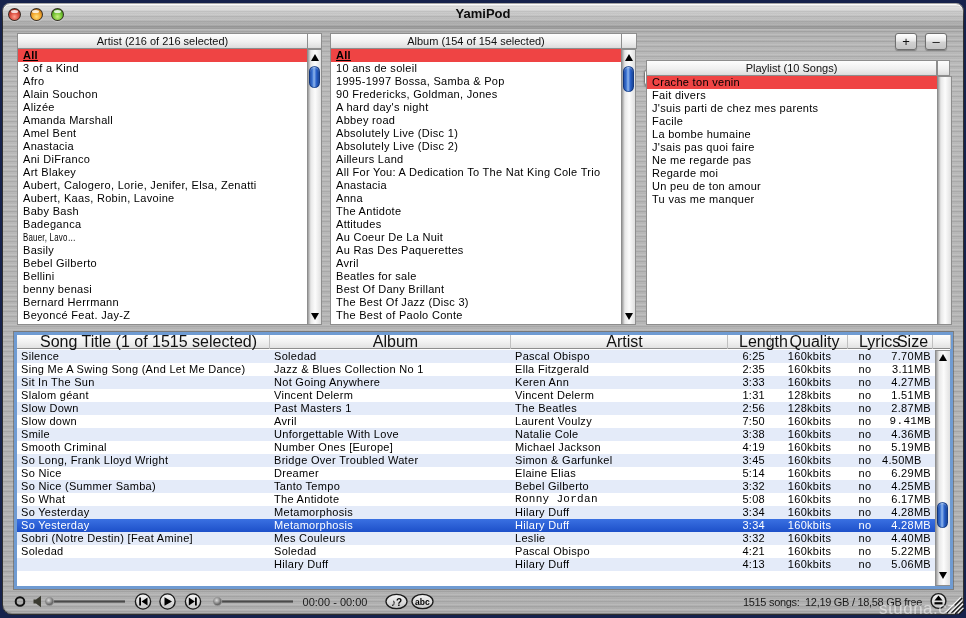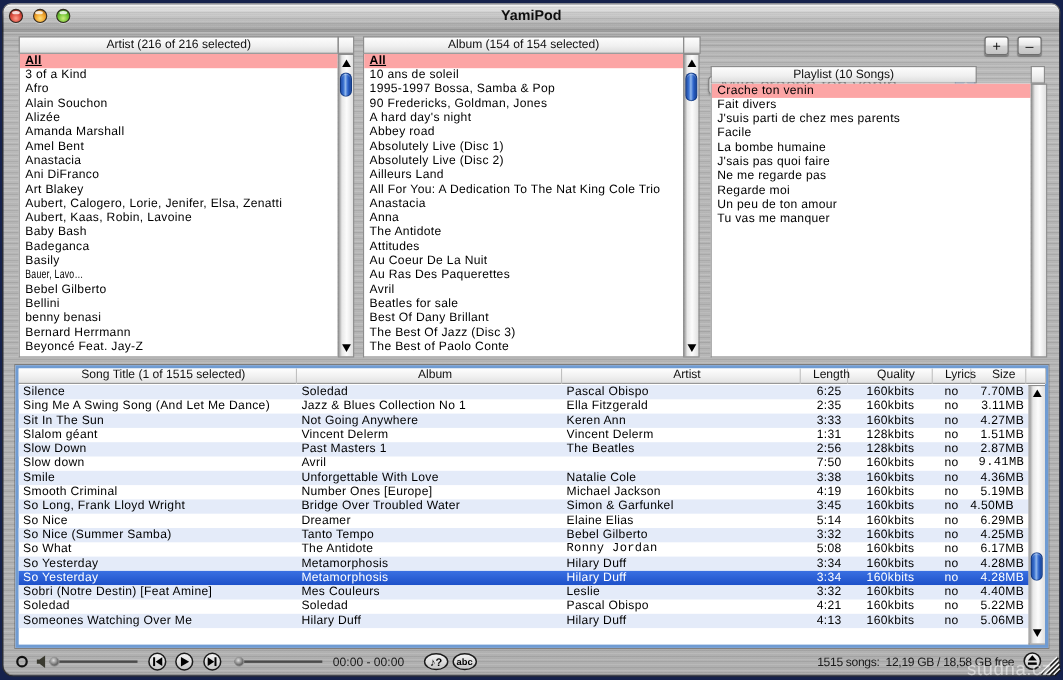--- a/index.html
+++ b/index.html
@@ -12,40 +12,40 @@
  box-shadow: inset 0 1px 0 rgba(255,255,255,.85), inset 0 -1px 0 rgba(0,0,0,.25);}
 .titleshade{position:absolute;left:2px;top:3px;width:962px;height:26px;border-radius:8px 8px 0 0;
  background:linear-gradient(180deg,rgba(255,255,255,.65) 0,rgba(255,255,255,.28) 10%,rgba(255,255,255,.06) 45%,rgba(0,0,0,.04) 75%,rgba(0,0,0,.15) 100%);}
 .title{position:absolute;left:0;top:6px;width:966px;text-align:center;font-size:13px;font-weight:bold;color:#0d0d0d;}
 .light{position:absolute;top:8px;width:13px;height:13px;border-radius:50%;border:1.5px solid rgba(45,38,32,.95);box-shadow:0 1px 1px rgba(255,255,255,.4);}
 .light i{position:absolute;left:1.5px;top:0.5px;width:7px;height:3.5px;border-radius:50%;background:rgba(255,255,255,.8);filter:blur(.5px);}
 .phead{position:absolute;height:16px;background:linear-gradient(180deg,#fdfdfd,#f0f0f0 55%,#e1e1e1 90%,#d9d9d9);
  border:1px solid #8d8d8d;font-size:11px;line-height:15px;text-align:center;color:#101010;}
 .list{position:absolute;background:#fff;border-left:1px solid #8d8d8d;border-bottom:1px solid #8d8d8d;overflow:hidden;}
 .list .row{height:13px;line-height:13px;font-size:11px;color:#000;padding-left:5px;white-space:nowrap;letter-spacing:.3px;}
-.row.selg{background:#fca5a5;}
+.row.selg{background:#ef4444;}
 .row.allr{font-weight:bold;text-decoration:underline;}
 .vsb{position:absolute;width:15px;background:linear-gradient(90deg,#9a9a9a 0,#e8e8e8 22%,#fcfcfc 55%,#e0e0e0 100%);border:1px solid #8d8d8d;}
 .vsb .thumb{position:absolute;left:1px;width:11px;border-radius:6px;
  background:linear-gradient(90deg,#1b4aa8 0%,#3d74d2 25%,#8fb6ec 45%,#2c63cb 70%,#123f94 100%);box-shadow:inset 0 1px 1px rgba(255,255,255,.35);border:1px solid rgba(10,40,100,.55);}
 .arr{position:absolute;width:0;height:0;left:3px;}
 .arr.up{border-left:4.5px solid transparent;border-right:4.5px solid transparent;border-bottom:7px solid #000;}
 .arr.dn{border-left:4.5px solid transparent;border-right:4.5px solid transparent;border-top:7px solid #000;}
 .squish{display:inline-block;transform:scaleX(.72);transform-origin:0 50%;}
 .combo{position:absolute;left:644px;top:33px;width:243px;height:17px;background:#fff;border:1px solid #777;
  border-radius:4px 9px 9px 4px;box-shadow:0 1px 2px rgba(0,0,0,.35);font-size:17px;line-height:15px;color:#000;margin-top:36px;}
 .combo .cap{position:absolute;right:-1px;top:-1px;width:19px;height:17px;border-radius:0 9px 9px 0;
  background:linear-gradient(180deg,#cfe2fa 0,#85b0e8 40%,#4e83d6 55%,#7eaae6 100%);border:1px solid #4a6da8;}
 .combo .cap b{position:absolute;left:4.5px;width:0;height:0;}
 .sqbtn{position:absolute;top:33px;width:22px;height:17px;border:1px solid #6f6f6f;border-radius:3px;
  background:linear-gradient(180deg,#fff,#e8e8e8 45%,#d2d2d2 55%,#c4c4c4);box-shadow:0 1px 1px rgba(0,0,0,.3);
  font-size:13px;line-height:15px;text-align:center;color:#111;}
 .tbl{position:absolute;left:14px;top:332px;width:939px;height:257px;background:#fff;border:3px solid #6f9bd2;box-shadow:0 0 0 1px rgba(80,80,80,.55);}
 .thead{position:absolute;left:0;top:0;width:933px;height:14px;background:linear-gradient(180deg,#fefefe,#efefef 60%,#e2e2e2);border-bottom:1px solid #8d8d8d;}
-.thead .hc{position:absolute;top:0;height:14px;font-size:11px;line-height:13px;text-align:center;color:#101010;border-right:1px solid #c0c0c0;padding-left:11px;}
+.thead .hc{position:absolute;top:0;height:14px;font-size:16px;line-height:13px;text-align:center;color:#101010;border-right:1px solid #c0c0c0;padding-left:11px;}
 .trow{position:absolute;left:0;width:918px;height:13px;font-size:11px;line-height:13px;white-space:nowrap;letter-spacing:.3px;}
 .trow.odd{background:#e4ebf9;padding-left:39px;}
 .trow.sel{background:linear-gradient(180deg,#3a70e2,#1d50c9);color:#fff;}
 .tc{position:absolute;top:0;height:13px;overflow:hidden;}
 .watermark{position:absolute;left:879px;top:599px;font-size:17px;color:rgba(255,255,255,.52);z-index:50;letter-spacing:.5px;}
 .bbtxt{position:absolute;font-size:11px;color:#1a1a1a;}
 svg{position:absolute;overflow:visible;}
 </style></head><body>
 <div class="win"></div>
 <div class="titleshade"></div>
@@ -71,22 +71,22 @@
 <div class="row">Alizée</div>
 <div class="row">Amanda Marshall</div>
 <div class="row">Amel Bent</div>
 <div class="row">Anastacia</div>
 <div class="row">Ani DiFranco</div>
 <div class="row">Art Blakey</div>
 <div class="row">Aubert, Calogero, Lorie, Jenifer, Elsa, Zenatti</div>
 <div class="row">Aubert, Kaas, Robin, Lavoine</div>
 <div class="row">Baby Bash</div>
 <div class="row">Badeganca</div>
+<div class="row"><span class="squish" style="">Bauer, Lavo…</span></div>
 <div class="row">Basily</div>
-<div class="row"><span class="squish" style="">Bauer, Lavo…</span></div>
 <div class="row">Bebel Gilberto</div>
 <div class="row">Bellini</div>
 <div class="row">benny benasi</div>
 <div class="row">Bernard Herrmann</div>
 <div class="row">Beyoncé Feat. Jay-Z</div>
 </div>
 <div class="list" style="left:330px;top:49px;width:291px;height:276px;">
 <div class="row selg allr">All</div>
 <div class="row">10 ans de soleil</div>
 <div class="row">1995-1997 Bossa, Samba &amp; Pop</div>
@@ -120,21 +120,21 @@
 <div class="thumb" style="top:16px;height:26px;"></div>
 </div>
 <div class="combo">
 <span style="padding-left:10px;">Milo crache ton venin</span>
 <div class="cap">
 <b style="top:3.5px;left:6px;border-left:3px solid transparent;border-right:3px solid transparent;border-bottom:4px solid #fff;"></b>
 <b style="top:9.5px;left:6px;border-left:3px solid transparent;border-right:3px solid transparent;border-top:4px solid #fff;"></b>
 </div></div>
 <div class="sqbtn" style="left:895px;">+</div>
 <div class="sqbtn" style="left:925px;">–</div>
-<div class="phead" style="left:646px;top:60px;width:242px;">Playlist (10 Songs)</div>
+<div class="phead" style="left:646px;top:60px;width:291px;">Playlist (10 Songs)</div>
 <div class="phead" style="left:937px;top:60px;width:13px;"></div>
 <div class="list" style="left:646px;top:76px;width:291px;height:249px;">
 <div class="row selg">Crache ton venin</div>
 <div class="row">Fait divers</div>
 <div class="row">J'suis parti de chez mes parents</div>
 <div class="row">Facile</div>
 <div class="row">La bombe humaine</div>
 <div class="row">J'sais pas quoi faire</div>
 <div class="row">Ne me regarde pas</div>
 <div class="row">Regarde moi</div>
@@ -194,20 +194,21 @@
       <div class="tc" style="left:257px;width:234px;">Past Masters 1</div>
       <div class="tc" style="left:498px;width:210px;">The Beatles</div>
       <div class="tc" style="left:711px;width:37px;text-align:right;">2:56</div>
       <div class="tc" style="left:754px;width:77px;text-align:center;">128kbits</div>
       <div class="tc" style="left:831px;width:34px;text-align:center;">no</div>
       <div class="tc" style="left:865px;width:49px;text-align:right;">2.87MB</div>
     </div>
 <div class="trow" style="top:80px;">
       <div class="tc" style="left:4px;width:246px;">Slow down</div>
       <div class="tc" style="left:257px;width:234px;">Avril</div>
+      <div class="tc" style="left:498px;width:210px;">Laurent Voulzy</div>
       <div class="tc" style="left:711px;width:37px;text-align:right;">7:50</div>
       <div class="tc" style="left:754px;width:77px;text-align:center;">160kbits</div>
       <div class="tc" style="left:831px;width:34px;text-align:center;">no</div>
       <div class="tc" style="left:865px;width:49px;text-align:right;font-family:Liberation Mono, monospace;">9.41MB</div>
     </div>
 <div class="trow odd" style="top:93px;">
       <div class="tc" style="left:4px;width:246px;">Smile</div>
       <div class="tc" style="left:257px;width:234px;">Unforgettable With Love</div>
       <div class="tc" style="left:498px;width:210px;">Natalie Cole</div>
       <div class="tc" style="left:711px;width:37px;text-align:right;">3:38</div>
@@ -290,21 +291,20 @@
 <div class="trow" style="top:210px;">
       <div class="tc" style="left:4px;width:246px;">Soledad</div>
       <div class="tc" style="left:257px;width:234px;">Soledad</div>
       <div class="tc" style="left:498px;width:210px;">Pascal Obispo</div>
       <div class="tc" style="left:711px;width:37px;text-align:right;">4:21</div>
       <div class="tc" style="left:754px;width:77px;text-align:center;">160kbits</div>
       <div class="tc" style="left:831px;width:34px;text-align:center;">no</div>
       <div class="tc" style="left:865px;width:49px;text-align:right;">5.22MB</div>
     </div>
 <div class="trow odd" style="top:223px;">
-      <div class="tc" style="left:4px;width:246px;">Someones Watching Over Me</div>
       <div class="tc" style="left:257px;width:234px;">Hilary Duff</div>
       <div class="tc" style="left:498px;width:210px;">Hilary Duff</div>
       <div class="tc" style="left:711px;width:37px;text-align:right;">4:13</div>
       <div class="tc" style="left:754px;width:77px;text-align:center;">160kbits</div>
       <div class="tc" style="left:831px;width:34px;text-align:center;">no</div>
       <div class="tc" style="left:865px;width:49px;text-align:right;">5.06MB</div>
     </div>
 <div class="vsb" style="left:918px;top:15px;height:236px;border-right:none;">
       <div class="arr up" style="top:3px;"></div>
       <div class="arr dn" style="top:221px;"></div>

